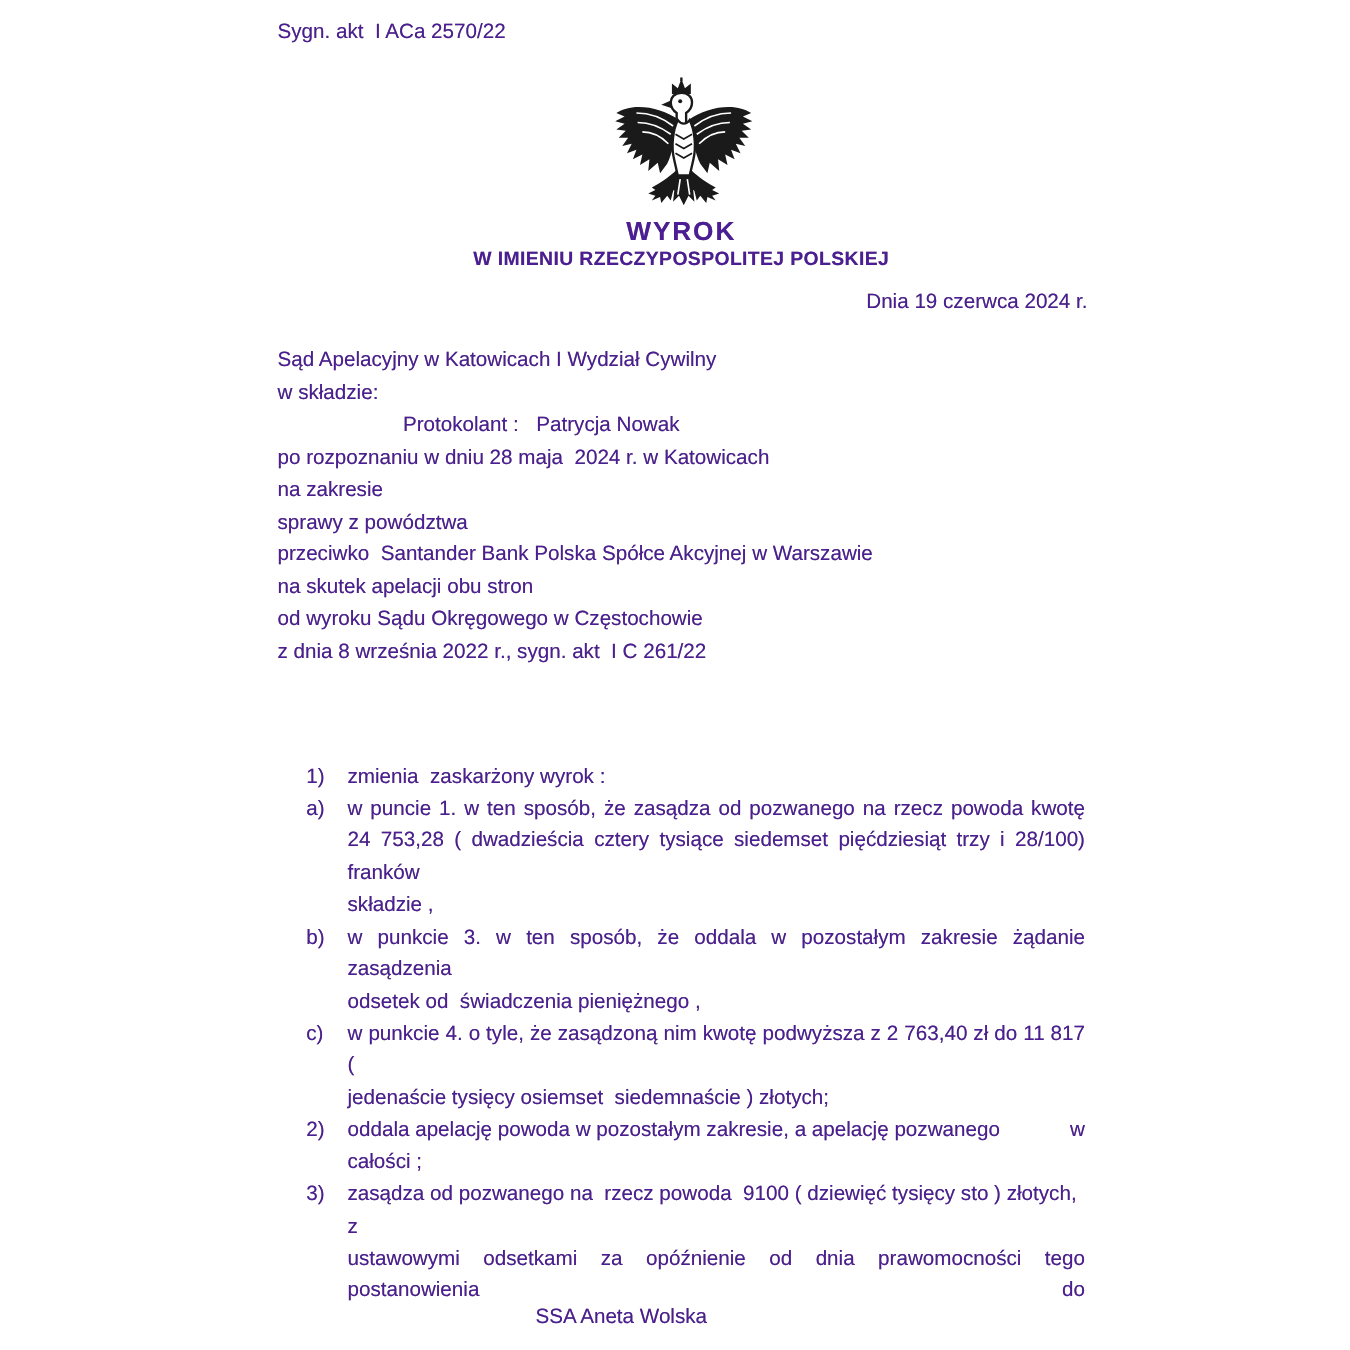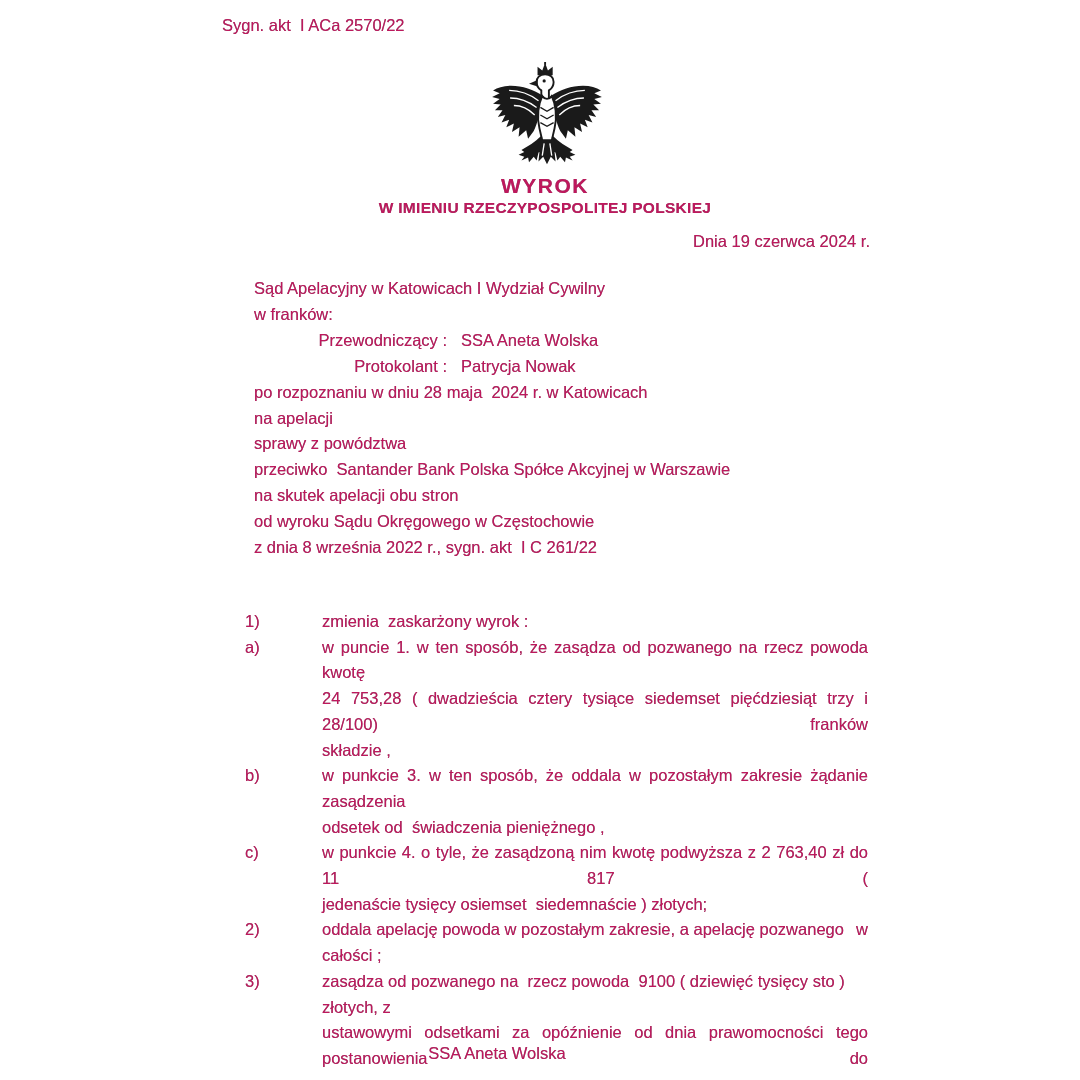--- a/index.html
+++ b/index.html
@@ -2,21 +2,21 @@
 <html lang="pl"><head>
 <meta charset="utf-8">
 <style>
   html, body { margin: 0; padding: 0; background: #ffffff; }
   .page {
     position: relative;
     width: 1080px;
     height: 1080px;
     background: #ffffff;
     font-family: "Liberation Sans", "DejaVu Sans", sans-serif;
-    color: #be185d;
+    color: #4c1d95;
     font-size: 16.5px;
     overflow: hidden;
     text-shadow: 0 0 0.4px rgba(30,30,30,0.55);
   }
   .case-number {
     position: absolute;
     left: 222px;
     top: 16px;
     white-space: pre-wrap;
   }
@@ -51,21 +51,20 @@
     right: 210px;
     top: 232px;
     white-space: pre-wrap;
   }
   .preamble {
     position: absolute;
     left: 222px;
     top: 276px;
     width: 648px;
     line-height: 25.9px;
-    margin-left: 32px;
   }
   .line { white-space: pre-wrap; }
   .line.just {
     white-space: normal;
     text-align: justify;
     text-align-last: justify;
   }
   .comp-label {
     display: inline-block;
     width: 193px;
@@ -78,21 +77,21 @@
     left: 245px;
     top: 609px;
     width: 623px;
     line-height: 25.7px;
   }
   .ruling-item { display: flex; align-items: flex-start; }
   .ruling-item .marker {
     flex: 0 0 33px;
     white-space: pre-wrap;
   }
-  .ruling-item .ruling-body { flex: 1 1 auto; min-width: 0; margin-left: 44px; }
+  .ruling-item .ruling-body { flex: 1 1 auto; min-width: 0; }
   .gap-end { display: flex; }
   .push-right { margin-left: auto; }
   .signature {
     position: absolute;
     left: 0;
     top: 1044px;
     width: 994px;
     text-align: center;
   }
   svg .ink { fill: #1a1a1a; }
@@ -147,25 +146,24 @@
 
   <div class="heading">
     <div class="title">WYROK</div>
     <div class="subtitle">W IMIENIU RZECZYPOSPOLITEJ POLSKIEJ</div>
   </div>
 
   <div class="date-line">Dnia 19 czerwca 2024 r.</div>
 
   <div class="preamble">
       <div class="line">Sąd Apelacyjny w Katowicach I Wydział Cywilny</div>
-      <div class="line">w franków:</div>
-      <div class="line"><span class="comp-label">Przewodniczący :</span><span class="comp-value">SSA Aneta Wolska</span></div>
+      <div class="line">w składzie:</div>
       <div class="line"><span class="comp-label">Protokolant :</span><span class="comp-value">Patrycja Nowak</span></div>
       <div class="line">po rozpoznaniu w dniu 28 maja  2024 r. w Katowicach</div>
-      <div class="line">na apelacji</div>
+      <div class="line">na zakresie</div>
       <div class="line">sprawy z powództwa</div>
       <div class="line">przeciwko  Santander Bank Polska Spółce Akcyjnej w Warszawie</div>
       <div class="line">na skutek apelacji obu stron</div>
       <div class="line">od wyroku Sądu Okręgowego w Częstochowie</div>
       <div class="line">z dnia 8 września 2022 r., sygn. akt  I C 261/22</div>
     </div>
 
   <div class="rulings">
       <div class="ruling-item">
         <div class="marker">1)</div>

